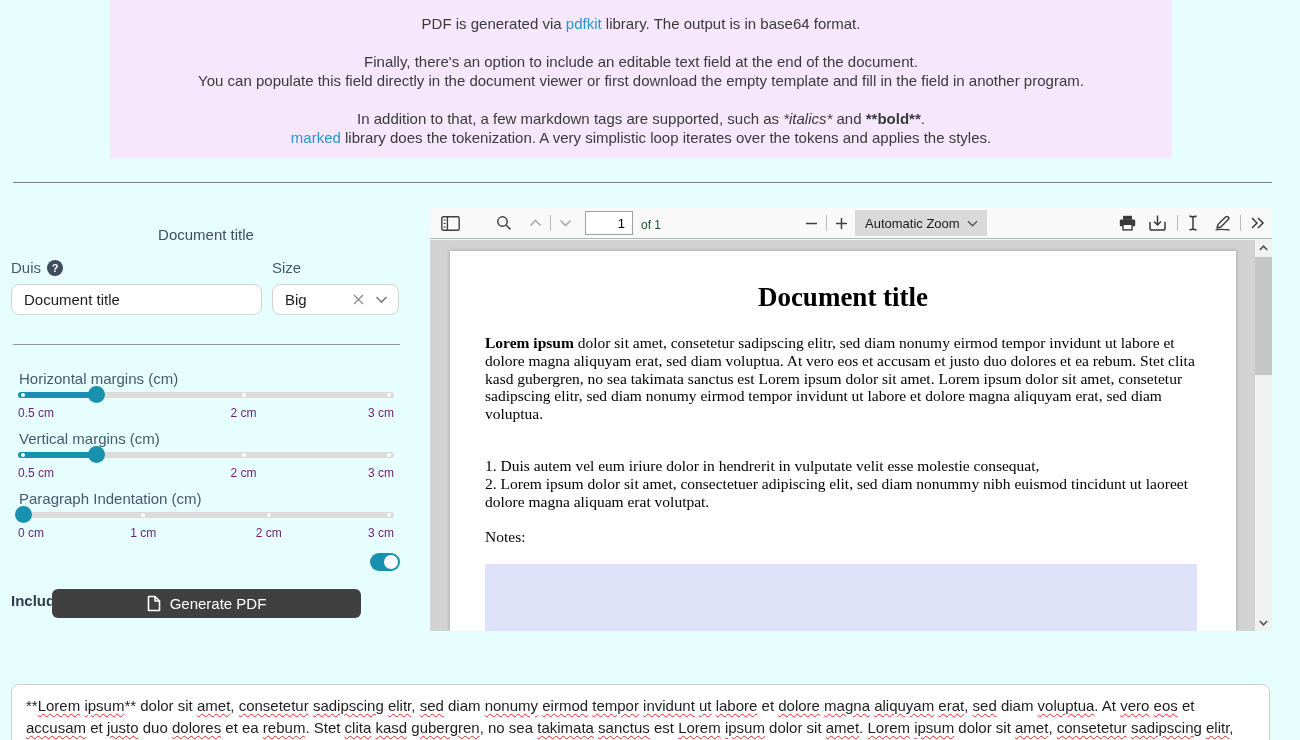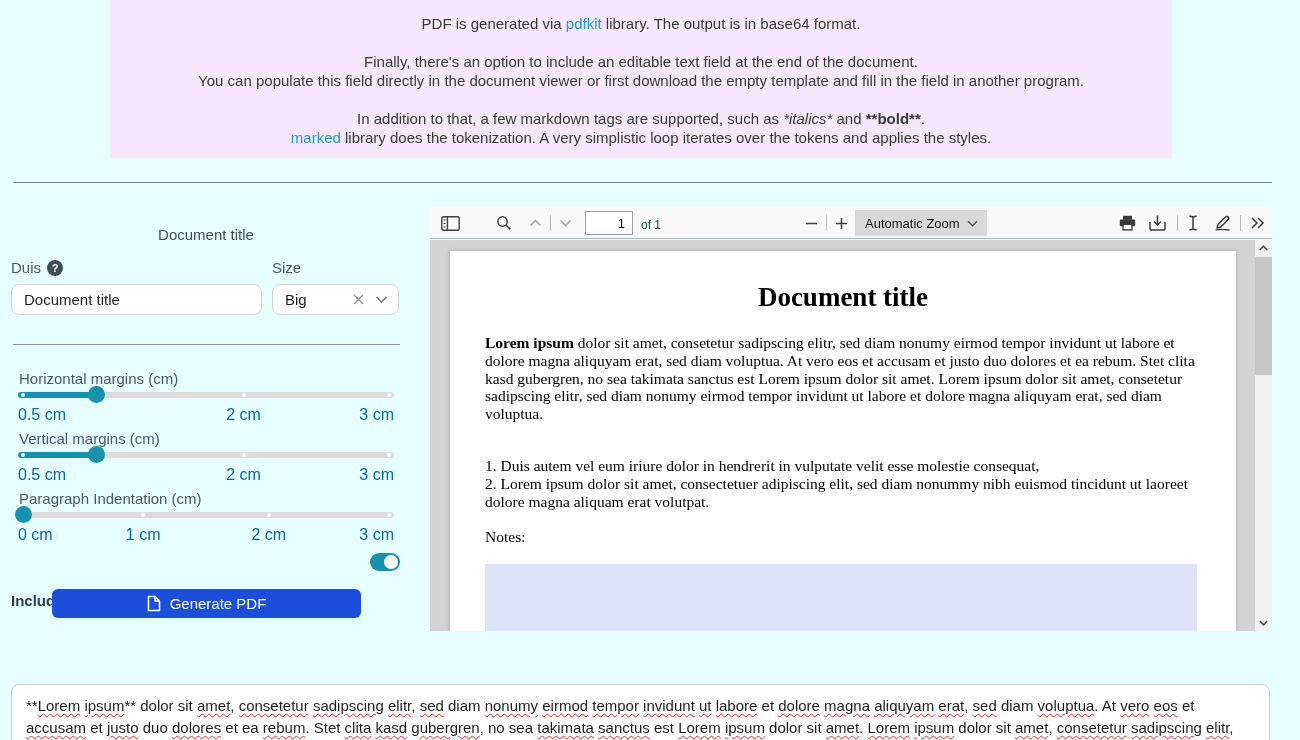--- a/index.html
+++ b/index.html
@@ -28,30 +28,30 @@
   .select-box { left:272px; top:284px; width:127px; height:31px; background:#fff; border:1px solid #d3d3d3;
                 border-radius:8px; display:flex; align-items:center; cursor:pointer; }
   .select-box .val { font-size:15px; color:#1d1d1d; padding-left:12px; flex:1; }
   .select-box svg { margin-right:10px; }
 
   .slider-label { color:#46596b; font-size:15px; }
   .slider-track { left:18px; width:376px; height:6px; background:#dcdcdc; border-radius:3px; }
   .slider-fill { height:6px; background:#1791ad; border-radius:3px 0 0 3px; }
   .slider-handle { position:absolute; top:-6px; width:17px; height:17px; border-radius:50%; background:#1791ad; cursor:pointer; }
   .tick-dot { position:absolute; top:1px; width:4px; height:4px; border-radius:50%; background:#fff; }
-  .tick-label { position:absolute; color:#0369a1; font-size:16px; white-space:nowrap; }
+  .tick-label { position:absolute; color:#701a75; font-size:12px; white-space:nowrap; }
   .tick-row { left:18px; width:376px; height:16px; }
 
   .toggle-label { left:11px; top:554px; font-size:15px; font-weight:bold; color:#2e3d4d;margin-top:38px; }
   .toggle { left:370px; top:553px; width:30px; height:18px; border-radius:9px; background:#b9c3c9; cursor:pointer; }
   .toggle.on { background:#1791ad; }
   .toggle .knob { position:absolute; top:2px; left:2px; width:14px; height:14px; border-radius:50%; background:#fff; transition:left .1s; }
   .toggle.on .knob { left:14px; }
 
-  .gen-btn { left:52px; top:589px; width:309px; height:29px; background:#1d4ed8; border:none; border-radius:6px;
+  .gen-btn { left:52px; top:589px; width:309px; height:29px; background:#404040; border:none; border-radius:6px;
              color:#fff; font-size:15px; display:flex; align-items:center; justify-content:center; gap:9px; cursor:pointer;
              font-family:"Liberation Sans",sans-serif; }
 
   
   .viewer { left:430px; top:207px; width:842px; height:424px; overflow:hidden; }
   .vtoolbar { position:absolute; left:0; top:0; width:842px; height:32px; background:#f9f9f9;
               border-bottom:1px solid #b5b5b5; }
   .tb { position:absolute; top:0; height:32px; display:flex; align-items:center; justify-content:center; cursor:pointer; }
   .tb-sep { position:absolute; top:8px; width:1px; height:16px; background:#b9b9b9; }
   .page-input { position:absolute; left:155px; top:4px; width:48px; height:24px; border:1px solid #9f9f9f;

